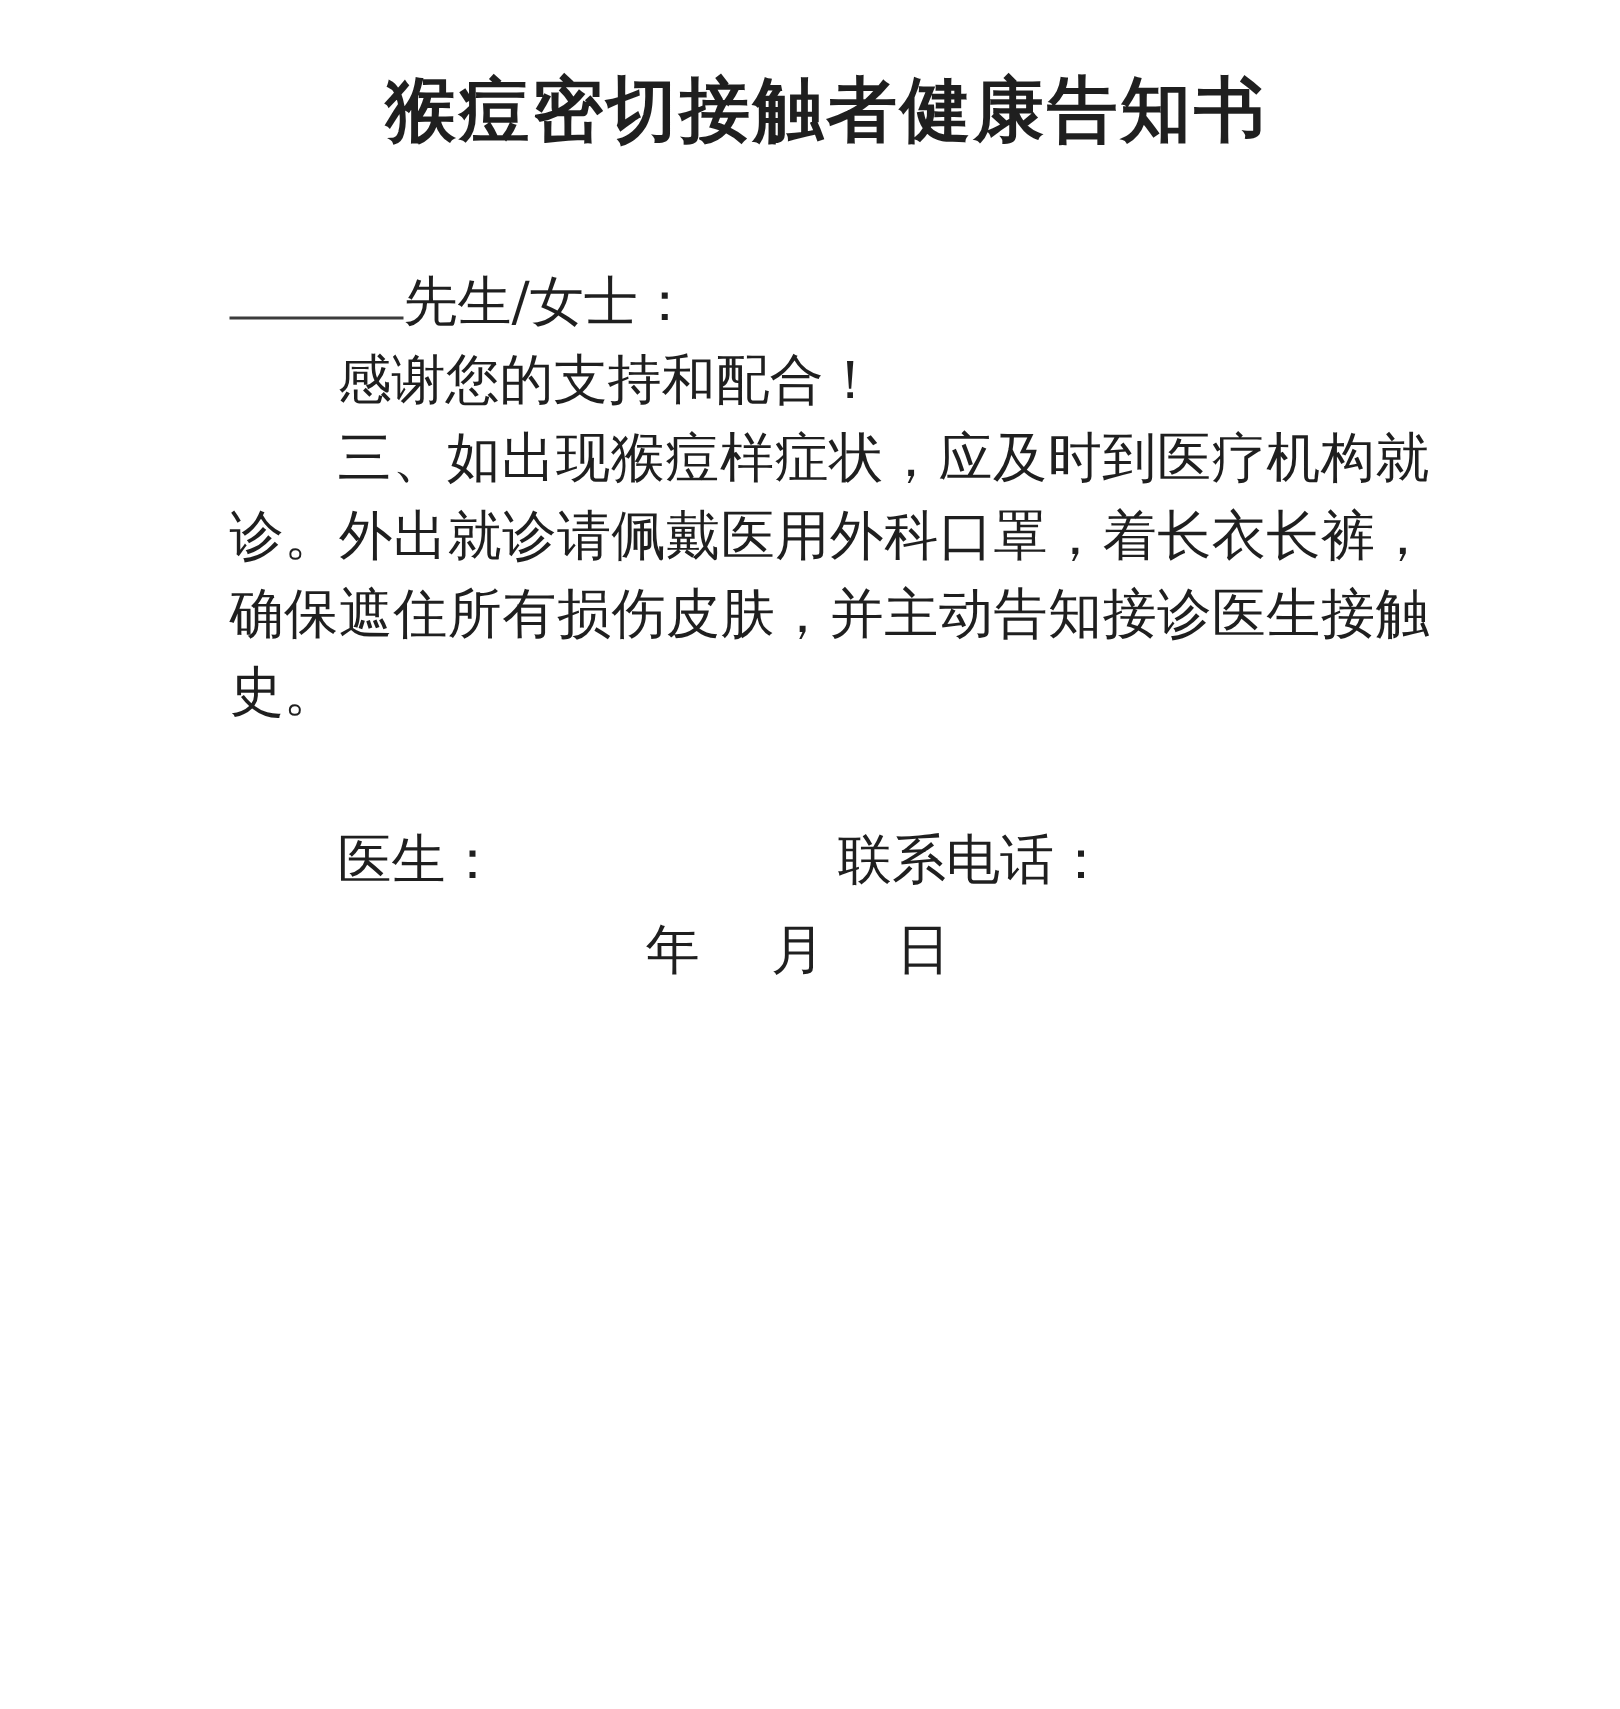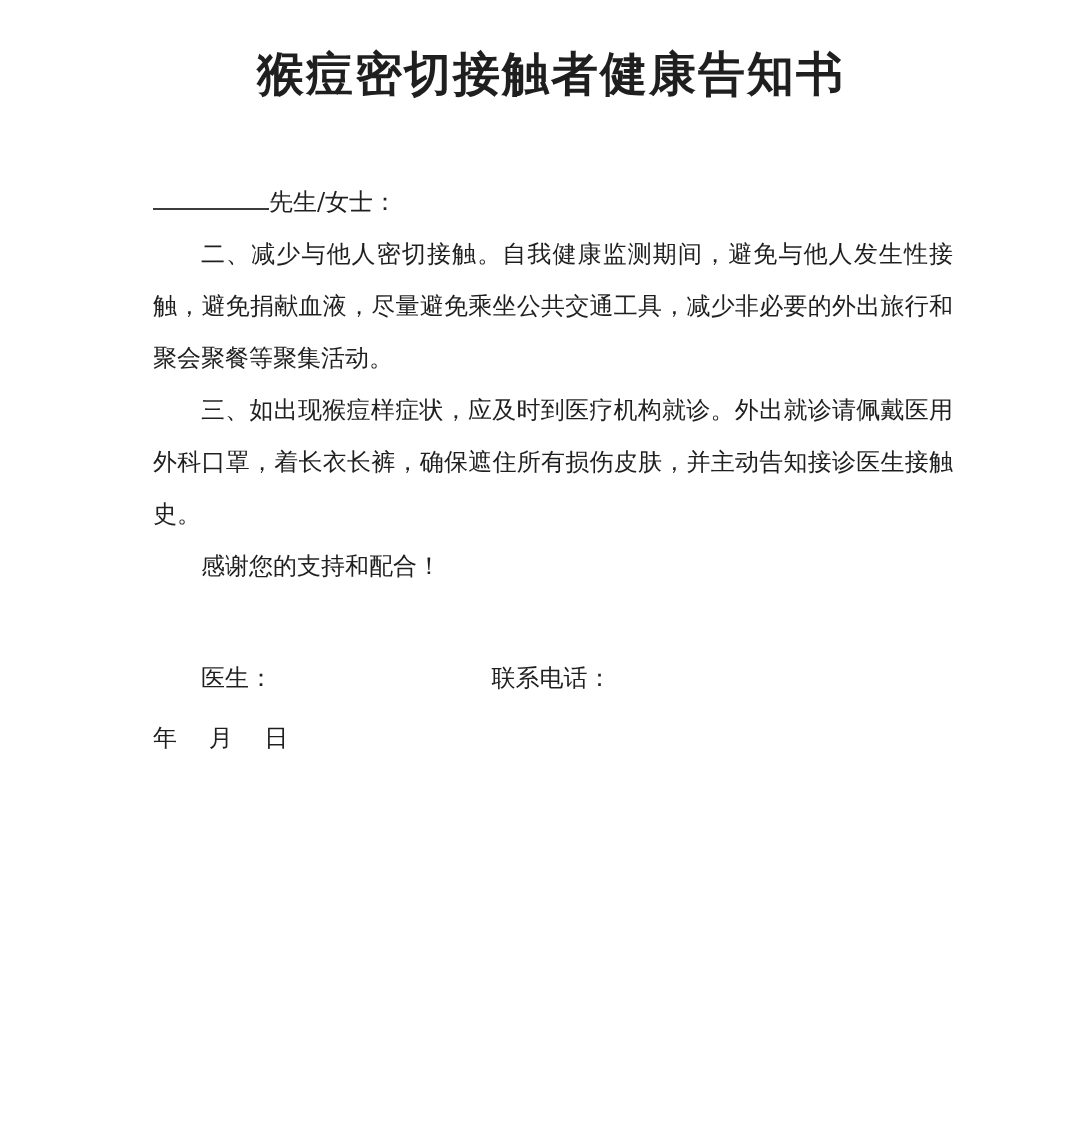--- a/index.html
+++ b/index.html
@@ -24,21 +24,21 @@
     margin: 0;
     font-size: 47px;
     line-height: 64px;
     font-weight: 700;
     text-align: center;
     letter-spacing: 2px;
   }
   .doc-body {
     width: 800px;
     margin: 70px 0 0 142px;
-    font-size: 24px;
+    font-size: 36px;
     line-height: 52px;
   }
   .salutation { white-space: nowrap; }
   .name-blank {
     display: inline-block;
     width: 116px;
     height: 2px;
     border-bottom: 2px solid var(--underline);
     vertical-align: baseline;
   }
@@ -51,43 +51,42 @@
   .closing { text-align: left; }
   .sig-row {
     margin-top: 62px;
     padding-left: 2em;
     white-space: nowrap;
     font-family: Liberation Mono, monospace;
   }
   .phone-label { margin-left: 204px; }
   .date-row {
     margin-top: 6px;
-    text-align: left;
+    text-align: center;
     padding-right: 42px;
     white-space: nowrap;
   }
 </style>
 </head>
 <body>
 
 <div class="page">
   <h1 class="doc-title">猴痘密切接触者健康告知书</h1>
 
   <div class="doc-body">
     <div class="salutation">
       <span class="name-blank"></span><span>先生/女士：</span>
     </div>
 
 
 
-    <p class="para">二、减少与他人密切接触。自我健康监测期间，避免与他人发生性接触，避免捐献血液，尽量避免乘坐公共交通工具，减少非必要的外出旅行和聚会聚餐等聚集活动。</p>
+
+    <p class="para closing">感谢您的支持和配合！</p>
 
     <p class="para">三、如出现猴痘样症状，应及时到医疗机构就诊。外出就诊请佩戴医用外科口罩，着长衣长裤，确保遮住所有损伤皮肤，并主动告知接诊医生接触史。</p>
-
-    <p class="para closing">感谢您的支持和配合！</p>
 
     <div class="sig-row">
       <span>医生：</span>
       <span class="phone-label">联系电话：</span>
     </div>
 
     <div class="date-row">年　 月　 日</div>
   </div>
 </div>
 

